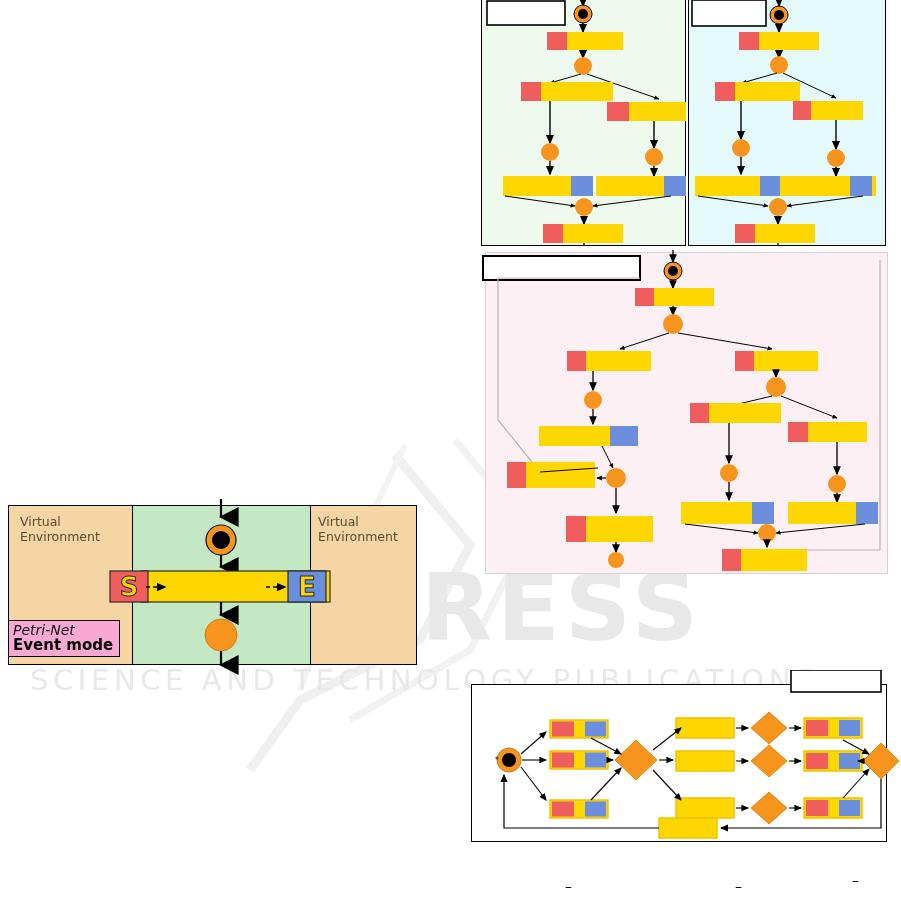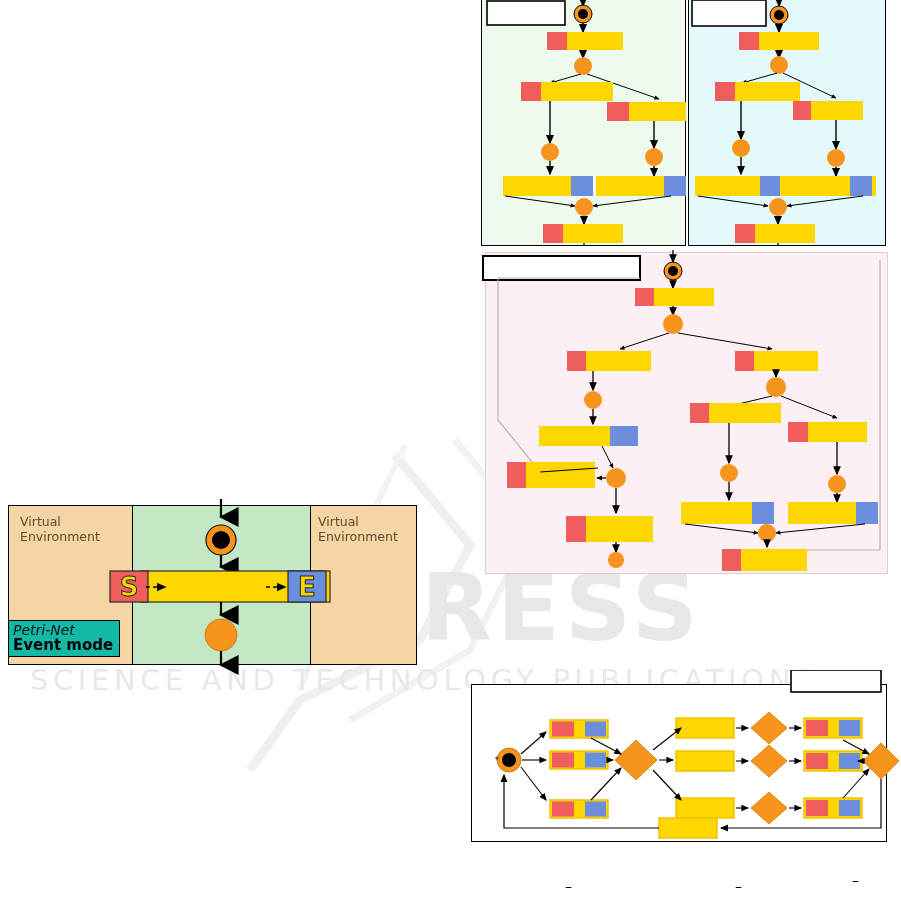--- a/index.html
+++ b/index.html
@@ -10,21 +10,21 @@
 
   
   #watermark{position:absolute;left:0;top:0;width:901px;height:901px;z-index:0;pointer-events:none;}
   .wm-text{font-family:"DejaVu Sans","Liberation Sans",sans-serif;fill:#e8e8e8;}
 
   
   #petri-fig{left:8px;top:505px;width:368px;height:160px;z-index:3;}
   .pn-band{position:absolute;top:0;height:160px;box-sizing:border-box;}
   .pn-virtual{background:#f5d5a4;border:1px solid #000;}
   .pn-green{background:#c4e7c4;border-top:1px solid #000;border-bottom:1px solid #000;}
-  .pn-label-box{position:absolute;left:0px;top:115px;background:#14b8a6;border:1px solid #000;
+  .pn-label-box{position:absolute;left:0px;top:115px;background:#f9a8d4;border:1px solid #000;
                 padding:2px 6px 3px 4px;line-height:1.05;z-index:9;}
   .pn-label-1{font-style:italic;font-size:14px;color:#111;}
   .pn-label-2{font-weight:bold;font-size:15px;color:#000;text-align:right;}
   .ve-label{position:absolute;font-size:12.5px;color:#5c4a33;line-height:1.18;}
 
   
   .panel{box-sizing:border-box;}
   .panel-green{background:#eefaee;border:1.5px solid #000;}
   .panel-cyan{background:#e4fafa;border:1.5px solid #000;}
   .panel-pink{background:#fdf0f5;border:1px solid #d8d0d4;}

